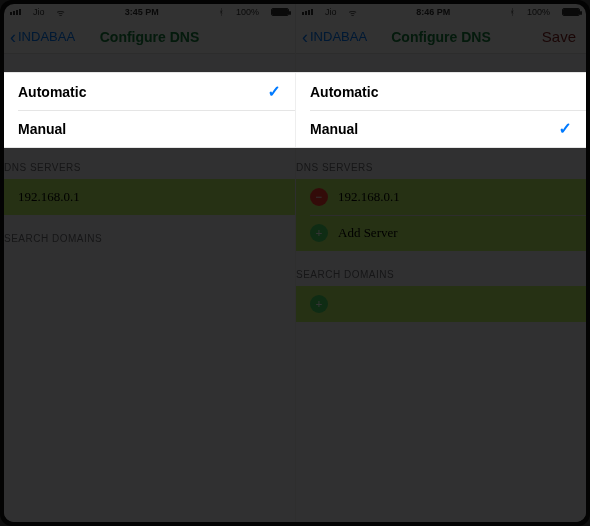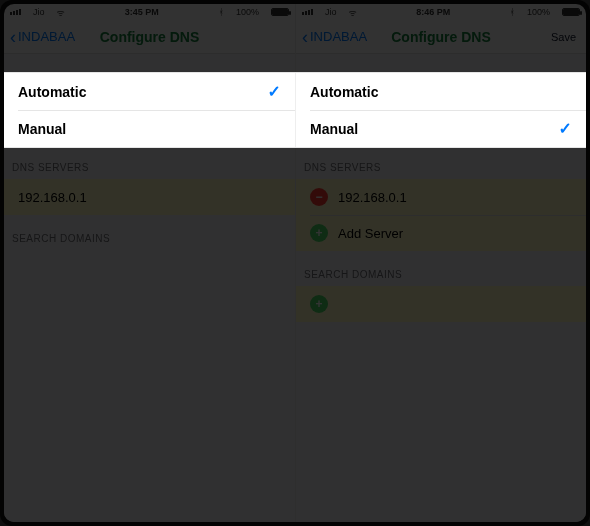--- a/index.html
+++ b/index.html
@@ -59,41 +59,41 @@
   .nav-back {
     position: absolute; left: 6px; top: 0; bottom: 0;
     display: flex; align-items: center; gap: 2px;
     color: #007aff; font-size: 13px;
   }
   .nav-back .chev { font-size: 18px; line-height: 1; }
   .nav-title { font-size: 14px; font-weight: 600; color: #15803d; }
   .nav-save {
     position: absolute; right: 10px; top: 0; bottom: 0;
     display: flex; align-items: center;
-    color: #0f172a; font-size: 11px;
+    color: #7f1d1d; font-size: 15px;
   }
 
   
   .body {
     position: absolute;
     left: 0; right: 0; top: 50px; bottom: 0;
     background: #efeff4;
   }
 
   .group {
     margin-top: 18px;
   }
   .group-header {
     font-size: 10px;
     letter-spacing: 0.5px;
     color: #6d6d72;
-    padding: 0 14px 6px 8px;
+    padding: 0 14px 6px 0;
     text-transform: uppercase;
   }
-  .cell-list { background: #fef9c3; }
+  .cell-list { background: #bef264; font-family: Liberation Serif, serif; }
   .cell {
     display: flex;
     align-items: center;
     height: 36px;
     padding: 0 14px;
     position: relative;
     font-size: 13px;
     color: #000;
   }
   .cell + .cell::before {

